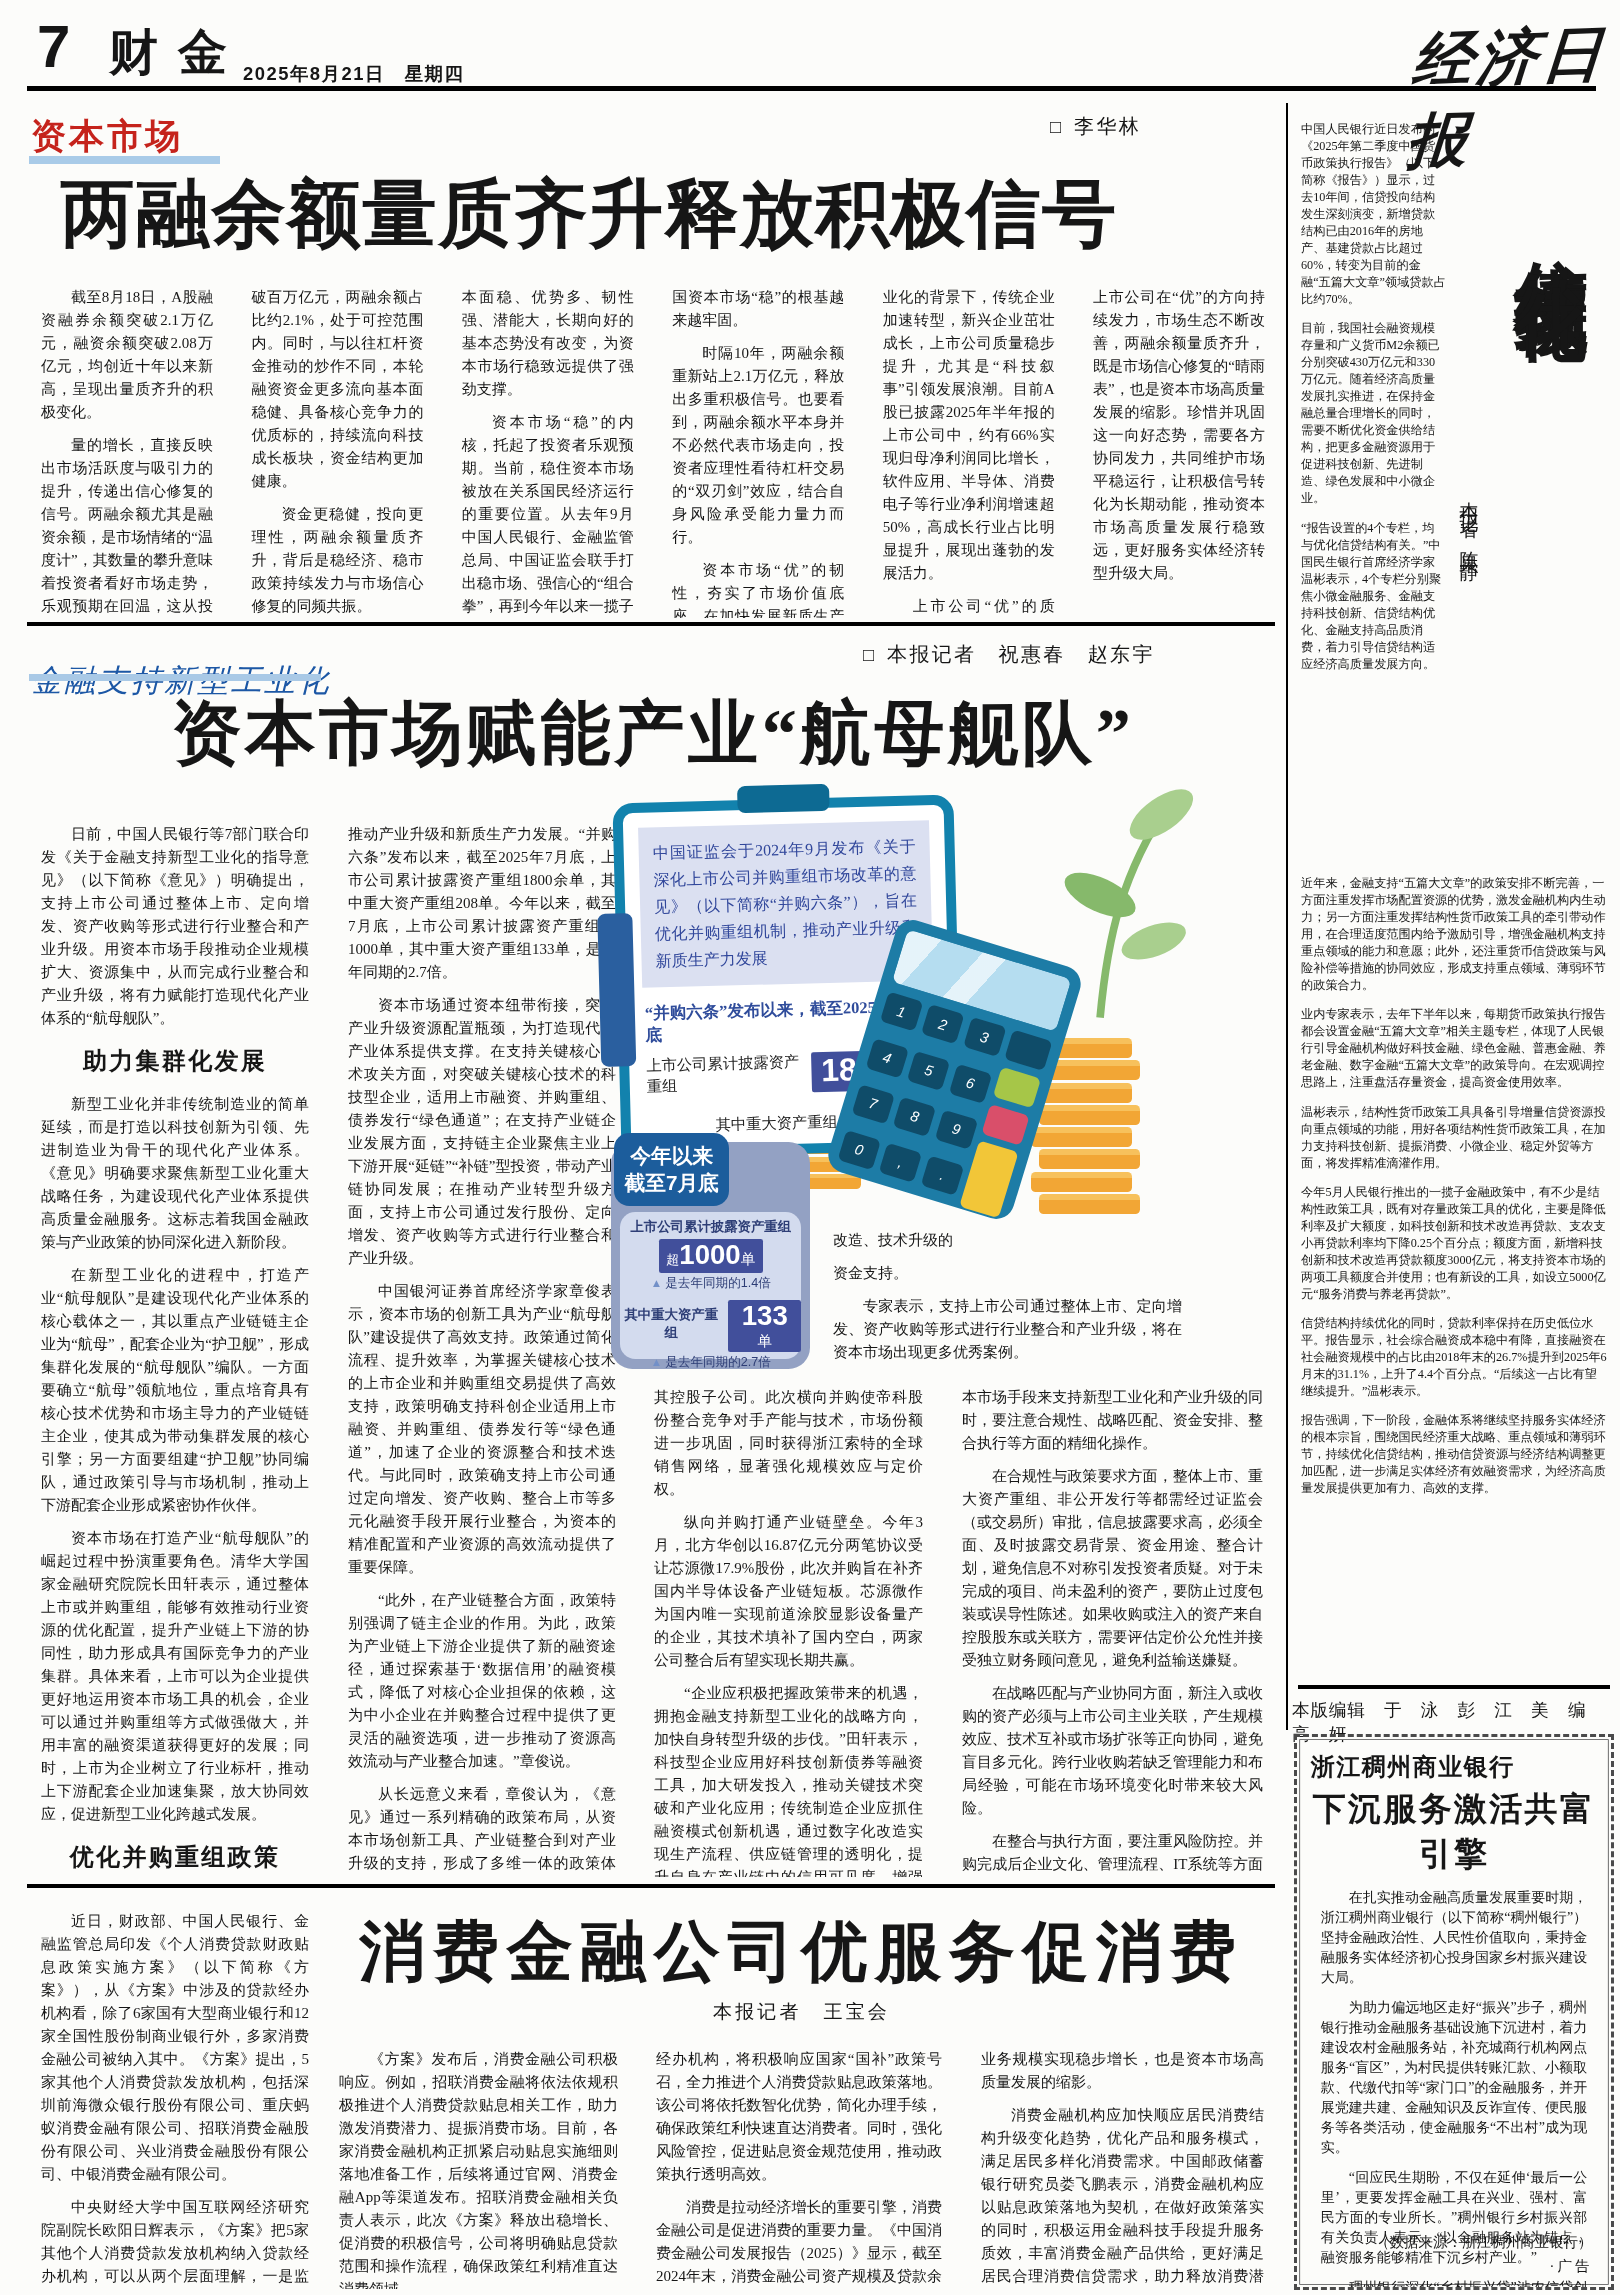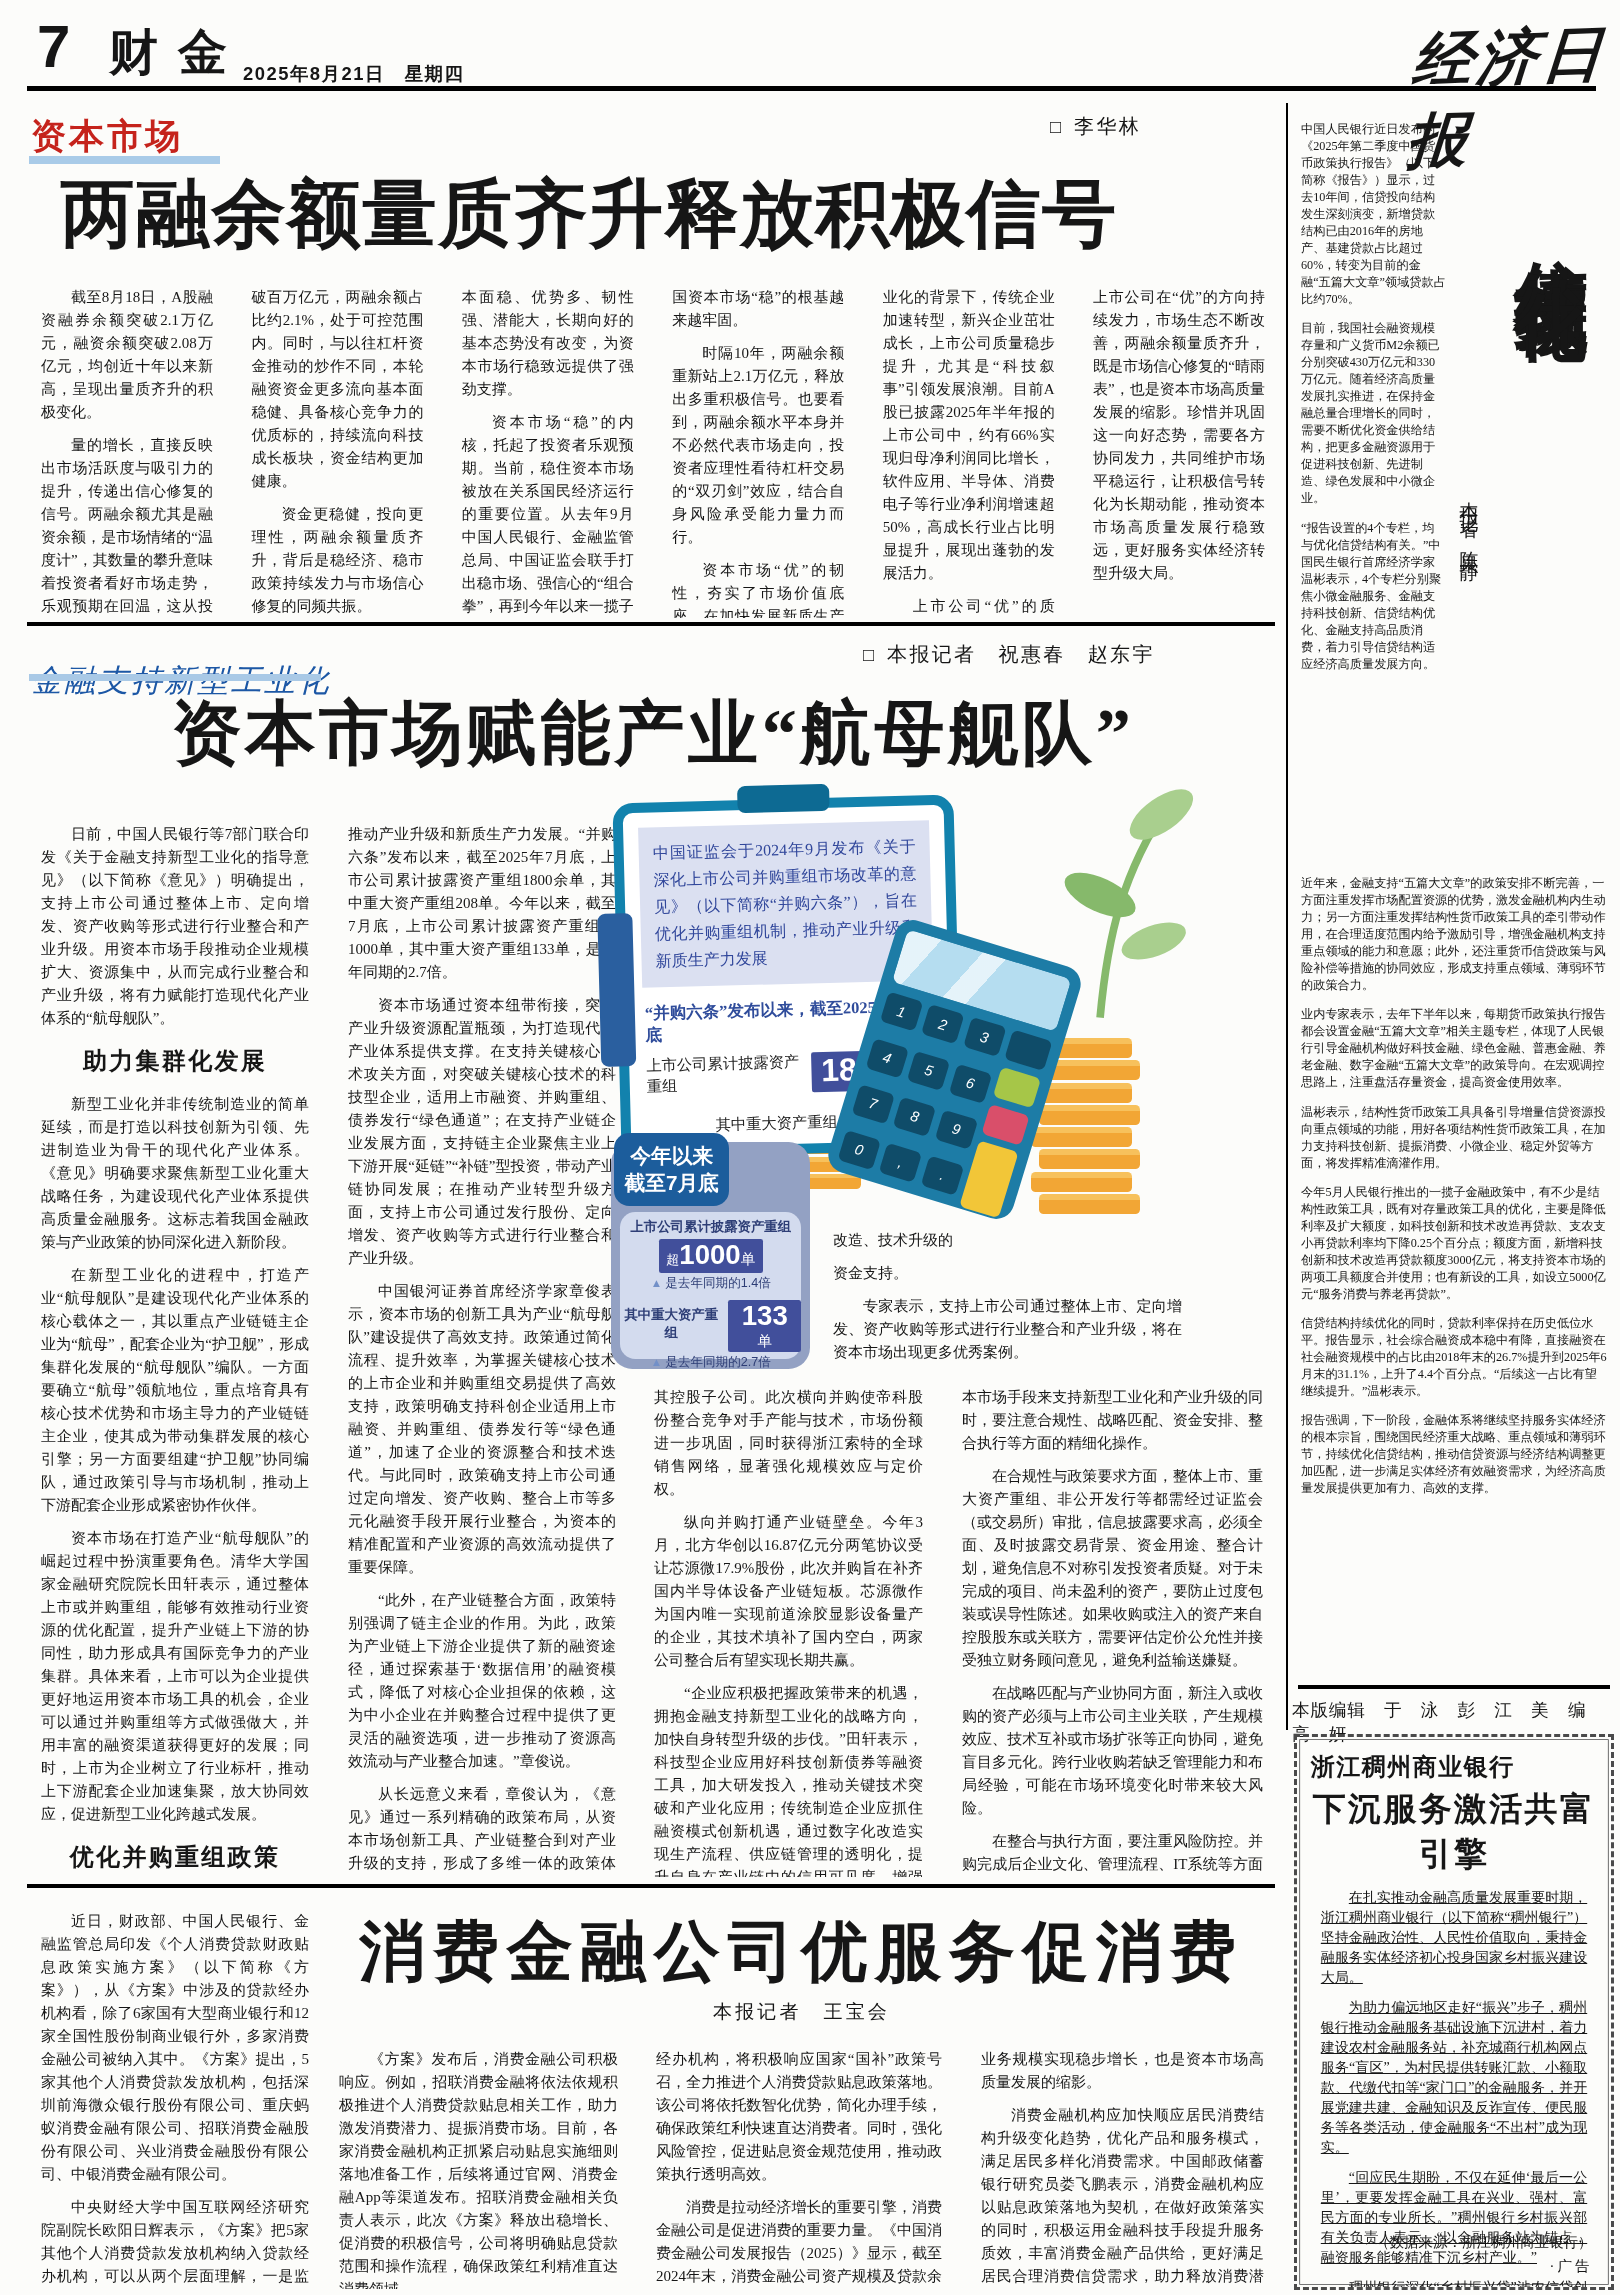--- a/index.html
+++ b/index.html
@@ -111,21 +111,21 @@
   .a3-byline{left:329px;top:1999px;width:945px;text-align:center;font-size:19px;letter-spacing:3.1px;}
   .a3cB{left:329px;top:2038px;width:299px;height:251px;overflow:hidden;}
   .a3cC{left:646px;top:2038px;width:306px;height:251px;overflow:hidden;}
   .a3cD{left:971px;top:2038px;width:303px;height:251px;overflow:hidden;}
 
   
   .adbox{left:1294px;top:1734px;width:320px;height:556px;border:3.1px dashed #4a4a4a;box-sizing:border-box;
          padding:10.7px 13.8px 54px;overflow:hidden;box-shadow:inset 0 0 0 2.3px #fcfcfa, inset 0 0 0 3.1px #4a4a4a;}
   .ad-bank{font-size:24px;font-weight:900;letter-spacing:1.5px;margin:3.1px 0 4.6px;}
   .ad-title{font-size:33px;font-weight:900;text-align:center;letter-spacing:2.3px;margin:3.1px 0 10.7px;}
-  .adbody p{font-size:14px;line-height:20px;text-decoration:underline;}
+  .adbody p{font-size:14px;line-height:20px;}
   .ad-credit{position:absolute;right:18.4px;bottom:35px;font-size:14.5px;}
   .ad-mark{position:absolute;right:18.4px;bottom:10.7px;font-size:14.5px;letter-spacing:3.1px;}
 </style>
 </head>
 <body>
 
 <div class="page">
 
   <div class="abs page-num sans">7</div>
   <div class="abs section-name">财金</div>

